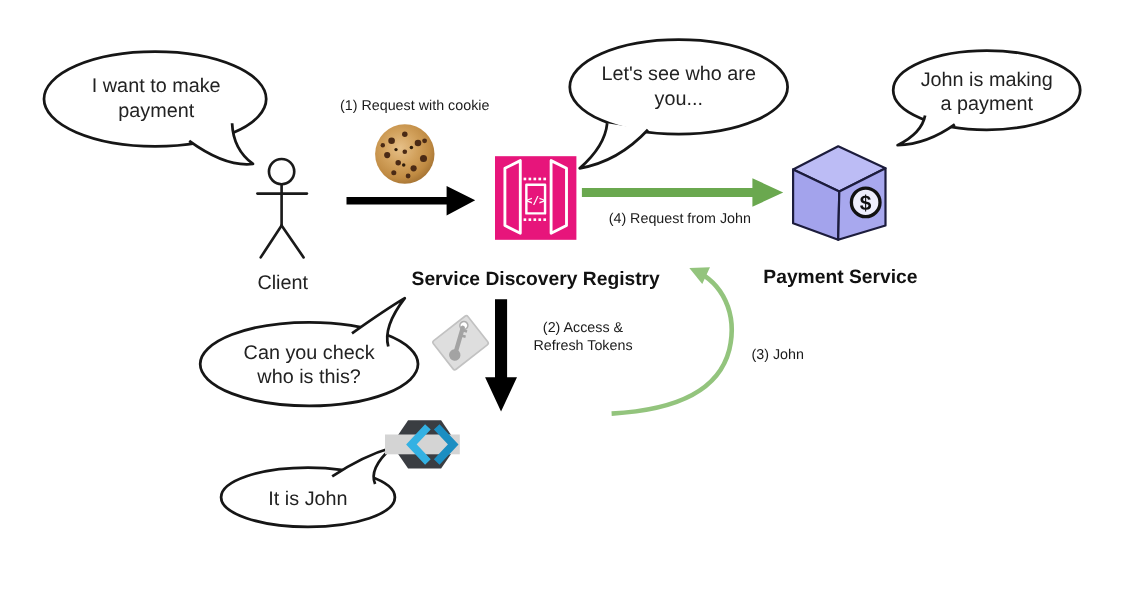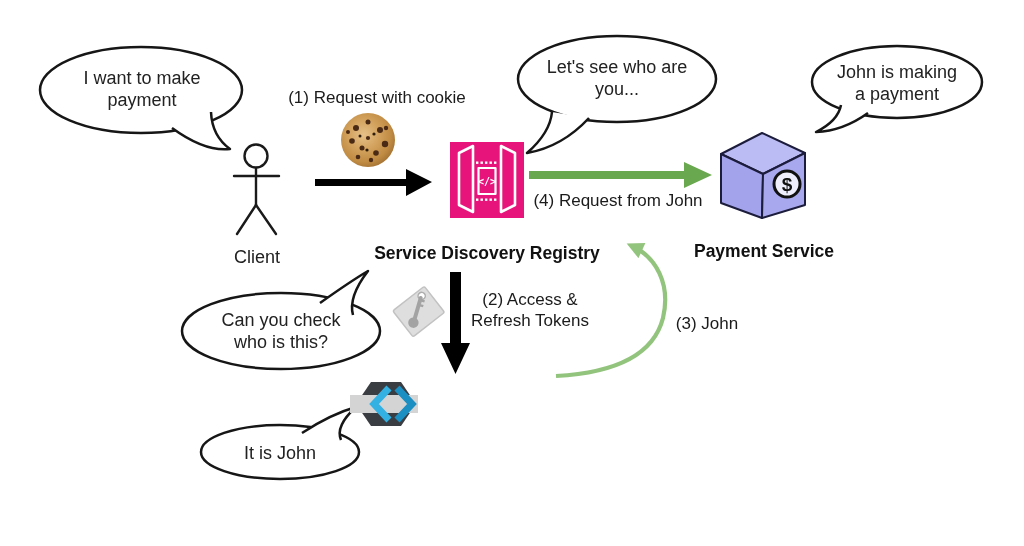--- a/index.html
+++ b/index.html
@@ -3,21 +3,21 @@
 <meta charset="utf-8">
 <style>
   html,body{margin:0;padding:0;background:#ffffff;}
   .canvas{
     position:relative;width:1024px;height:546px;background:#ffffff;overflow:hidden;
     font-family:"Liberation Sans","DejaVu Sans",sans-serif;color:#1b1b1b;
   }
   .layer{position:absolute;inset:0;}
   .t{position:absolute;text-align:center;line-height:1.22;}
   .bubble-text{font-size:18px;color:#222;}
-  .step-text{font-size:17px;color:#1b1b1b;}
+  .step-text{font-size:13px;color:#1b1b1b;}
   .node-label{font-size:17.5px;font-weight:bold;color:#111;text-align:center;}
   .plain-label{font-size:18px;color:#222;}
   .keycloak-word{
     position:absolute;font-size:27px;font-weight:bold;color:#828282;
     letter-spacing:1px;white-space:nowrap;
   }
 </style>
 </head>
 <body>
 

